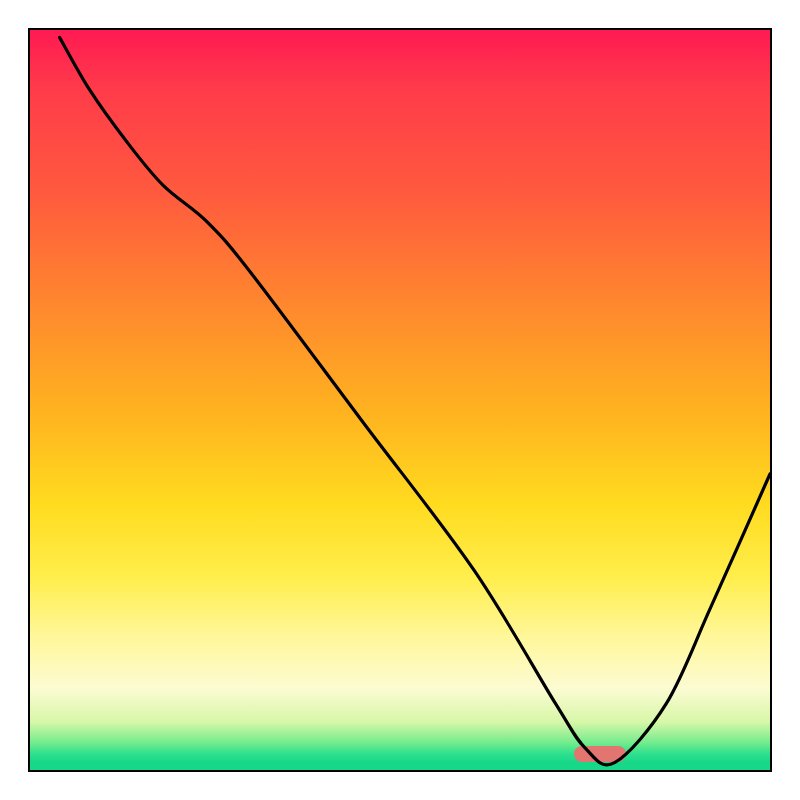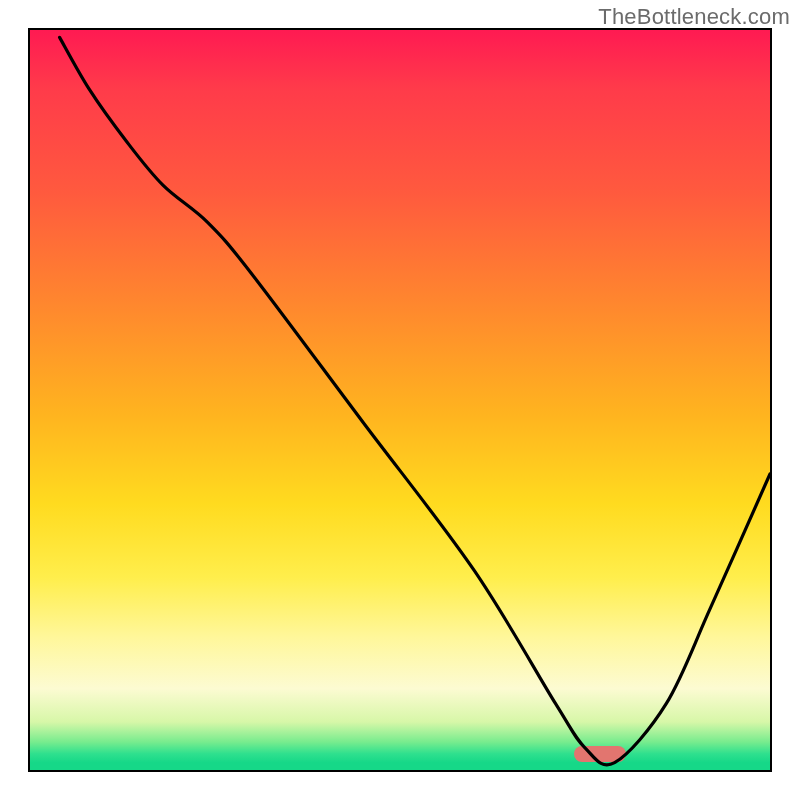--- a/index.html
+++ b/index.html
@@ -72,21 +72,20 @@
     background: #e2756f;
     bottom: 8px;
     transform: translateX(-50%);
   }
 </style>
 </head>
 <body>
 
 <div class="canvas">
 
-  <div class="watermark">TheBottleneck.com</div>
 
   <div class="plot">
 
     <div class="gradient-area"></div>
 
     <div class="marker" id="valley-marker" style="left: 77%;"></div>
 
     <svg class="curve" viewBox="0 0 740 740" preserveAspectRatio="none">
       <path id="curve-path" d="M 29.6 7.4 C 34.5 16.0, 48.1 41.9, 59.2 59.2 C 70.3 76.5, 83.9 95.0, 96.2 111.0 C 108.5 127.0, 119.6 141.8, 133.2 155.4 C 146.8 169.0, 162.8 177.6, 177.6 192.4 C 192.4 207.2, 196.1 210.9, 222.0 244.2 C 247.9 277.5, 296.0 342.9, 333.0 392.2 C 370.0 441.5, 411.9 493.3, 444.0 540.2 C 476.1 587.1, 506.9 643.8, 525.4 673.4 C 543.9 703.0, 545.1 707.9, 555.0 717.8 C 564.9 727.7, 571.0 740.0, 584.6 732.6 C 598.2 725.2, 620.4 699.3, 636.4 673.4 C 652.4 647.5, 663.5 615.4, 680.8 577.2 C 698.1 539.0, 730.1 466.2, 740.0 444.0" fill="none" stroke="#000000" stroke-width="3.2" stroke-linejoin="round" stroke-linecap="round"></path>
     </svg>

